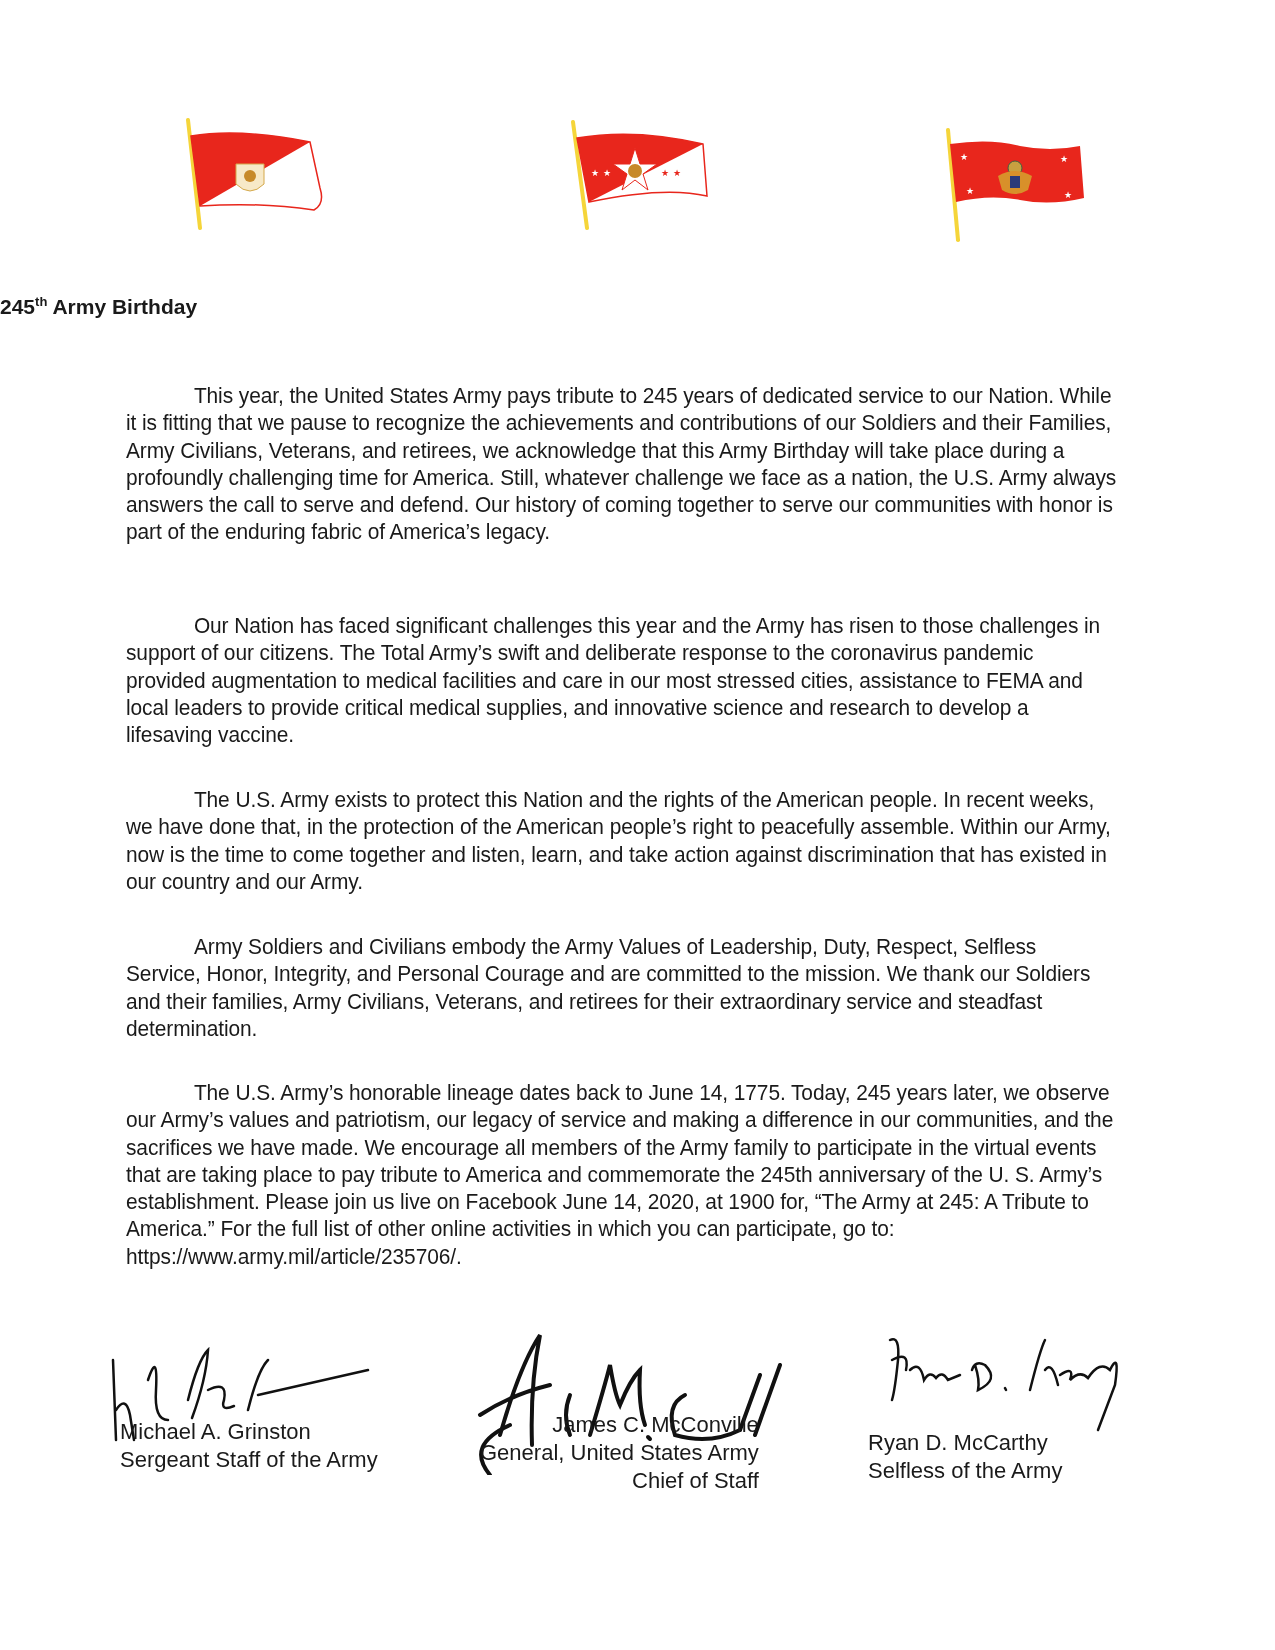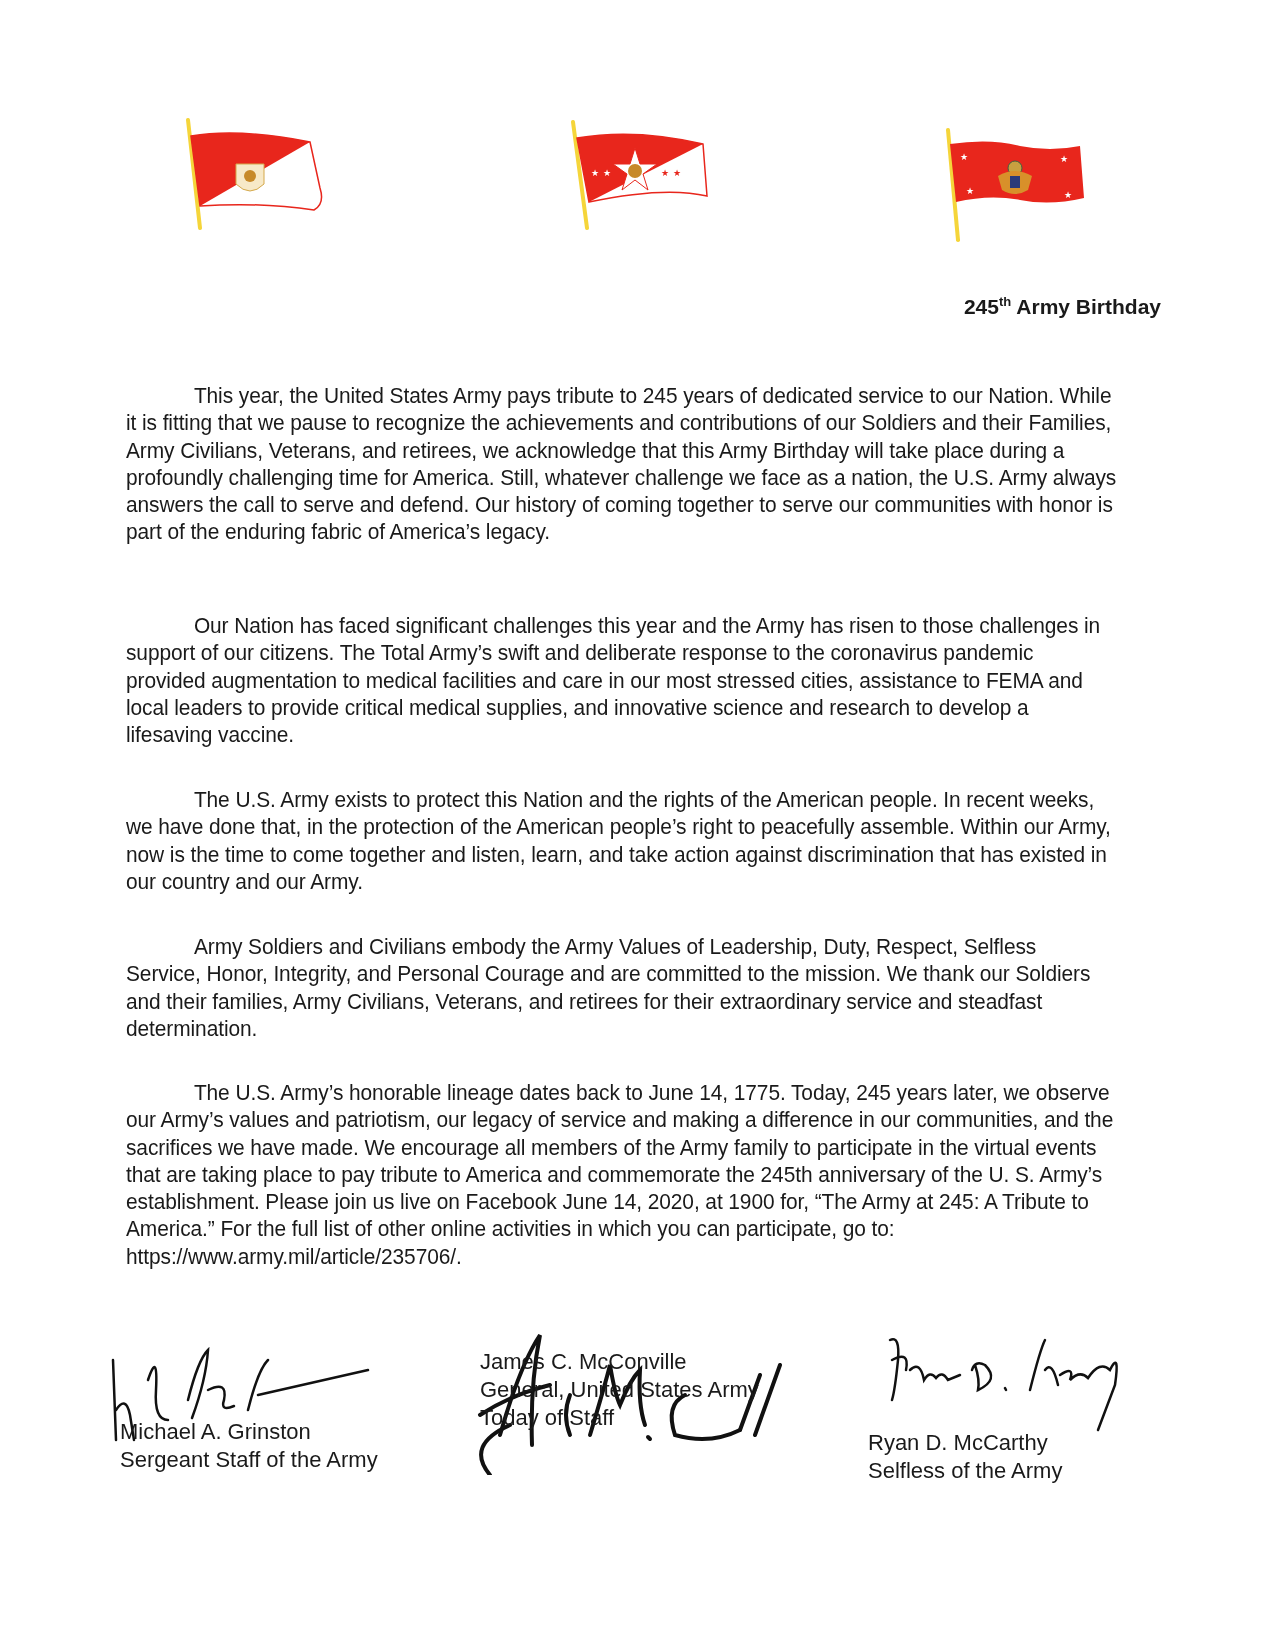--- a/index.html
+++ b/index.html
@@ -8,42 +8,42 @@
     font-family: "Liberation Sans", sans-serif; color: #1a1a1a;
   }
   .flag { position: absolute; }
   .flag svg { display: block; }
   #flag-left { left: 180px; top: 118px; width: 160px; height: 112px; }
   #flag-center { left: 565px; top: 120px; width: 150px; height: 110px; }
   #flag-right { left: 940px; top: 128px; width: 150px; height: 115px; }
 
   .title {
     position: absolute; left: 0; width: 1161px; top: 294px;
-    text-align: right; font-weight: bold; font-size: 21px;
+    text-align: left; font-weight: bold; font-size: 21px;
   }
   .title sup { font-size: 13px; vertical-align: 8px; }
 
   .body-text {
     position: absolute; left: 126px; width: 1000px;
     font-size: 22.5px; line-height: 27.3px;
     transform: scaleX(0.93); transform-origin: left top;
     letter-spacing: -0.1px;
   }
   .body-text p { margin: 0; text-indent: 73px; white-space: pre-line; }
 
   #p1 { top: 382px; width: 1065px; }
   #p2 { top: 612px; width: 1065px; }
   #p3 { top: 786px; width: 1065px; }
   #p4 { top: 933px; width: 1065px; }
   #p5 { top: 1079px; width: 1065px; }
 
   .sig-block { position: absolute; font-size: 22px; line-height: 28px; }
   .sig-block div { white-space: nowrap; }
   #sig1 { left: 120px; top: 1418px; }
-  #sig2 { left: 480px; top: 1348px; }
+  #sig2 { left: 480px; top: 1411px; text-align: right; }
   #sig3 { left: 868px; top: 1429px; }
 
   .signature { position: absolute; }
   #signature1 { left: 108px; top: 1340px; width: 270px; height: 110px; }
   #signature2 { left: 470px; top: 1325px; width: 330px; height: 150px; }
   #signature3 { left: 880px; top: 1330px; width: 250px; height: 110px; }
 </style>
 </head>
 <body>
 
@@ -138,19 +138,19 @@
 </div>
 
 <div class="sig-block" id="sig1">
   <div>Michael A. Grinston</div>
   <div>Sergeant Staff of the Army</div>
 </div>
 
 <div class="sig-block" id="sig2">
   <div>James C. McConville</div>
   <div>General, United States Army</div>
-  <div>Today of Staff</div>
+  <div>Chief of Staff</div>
 </div>
 
 <div class="sig-block" id="sig3">
   <div>Ryan D. McCarthy</div>
   <div>Selfless of the Army</div>
 </div>
 
 </body></html>

